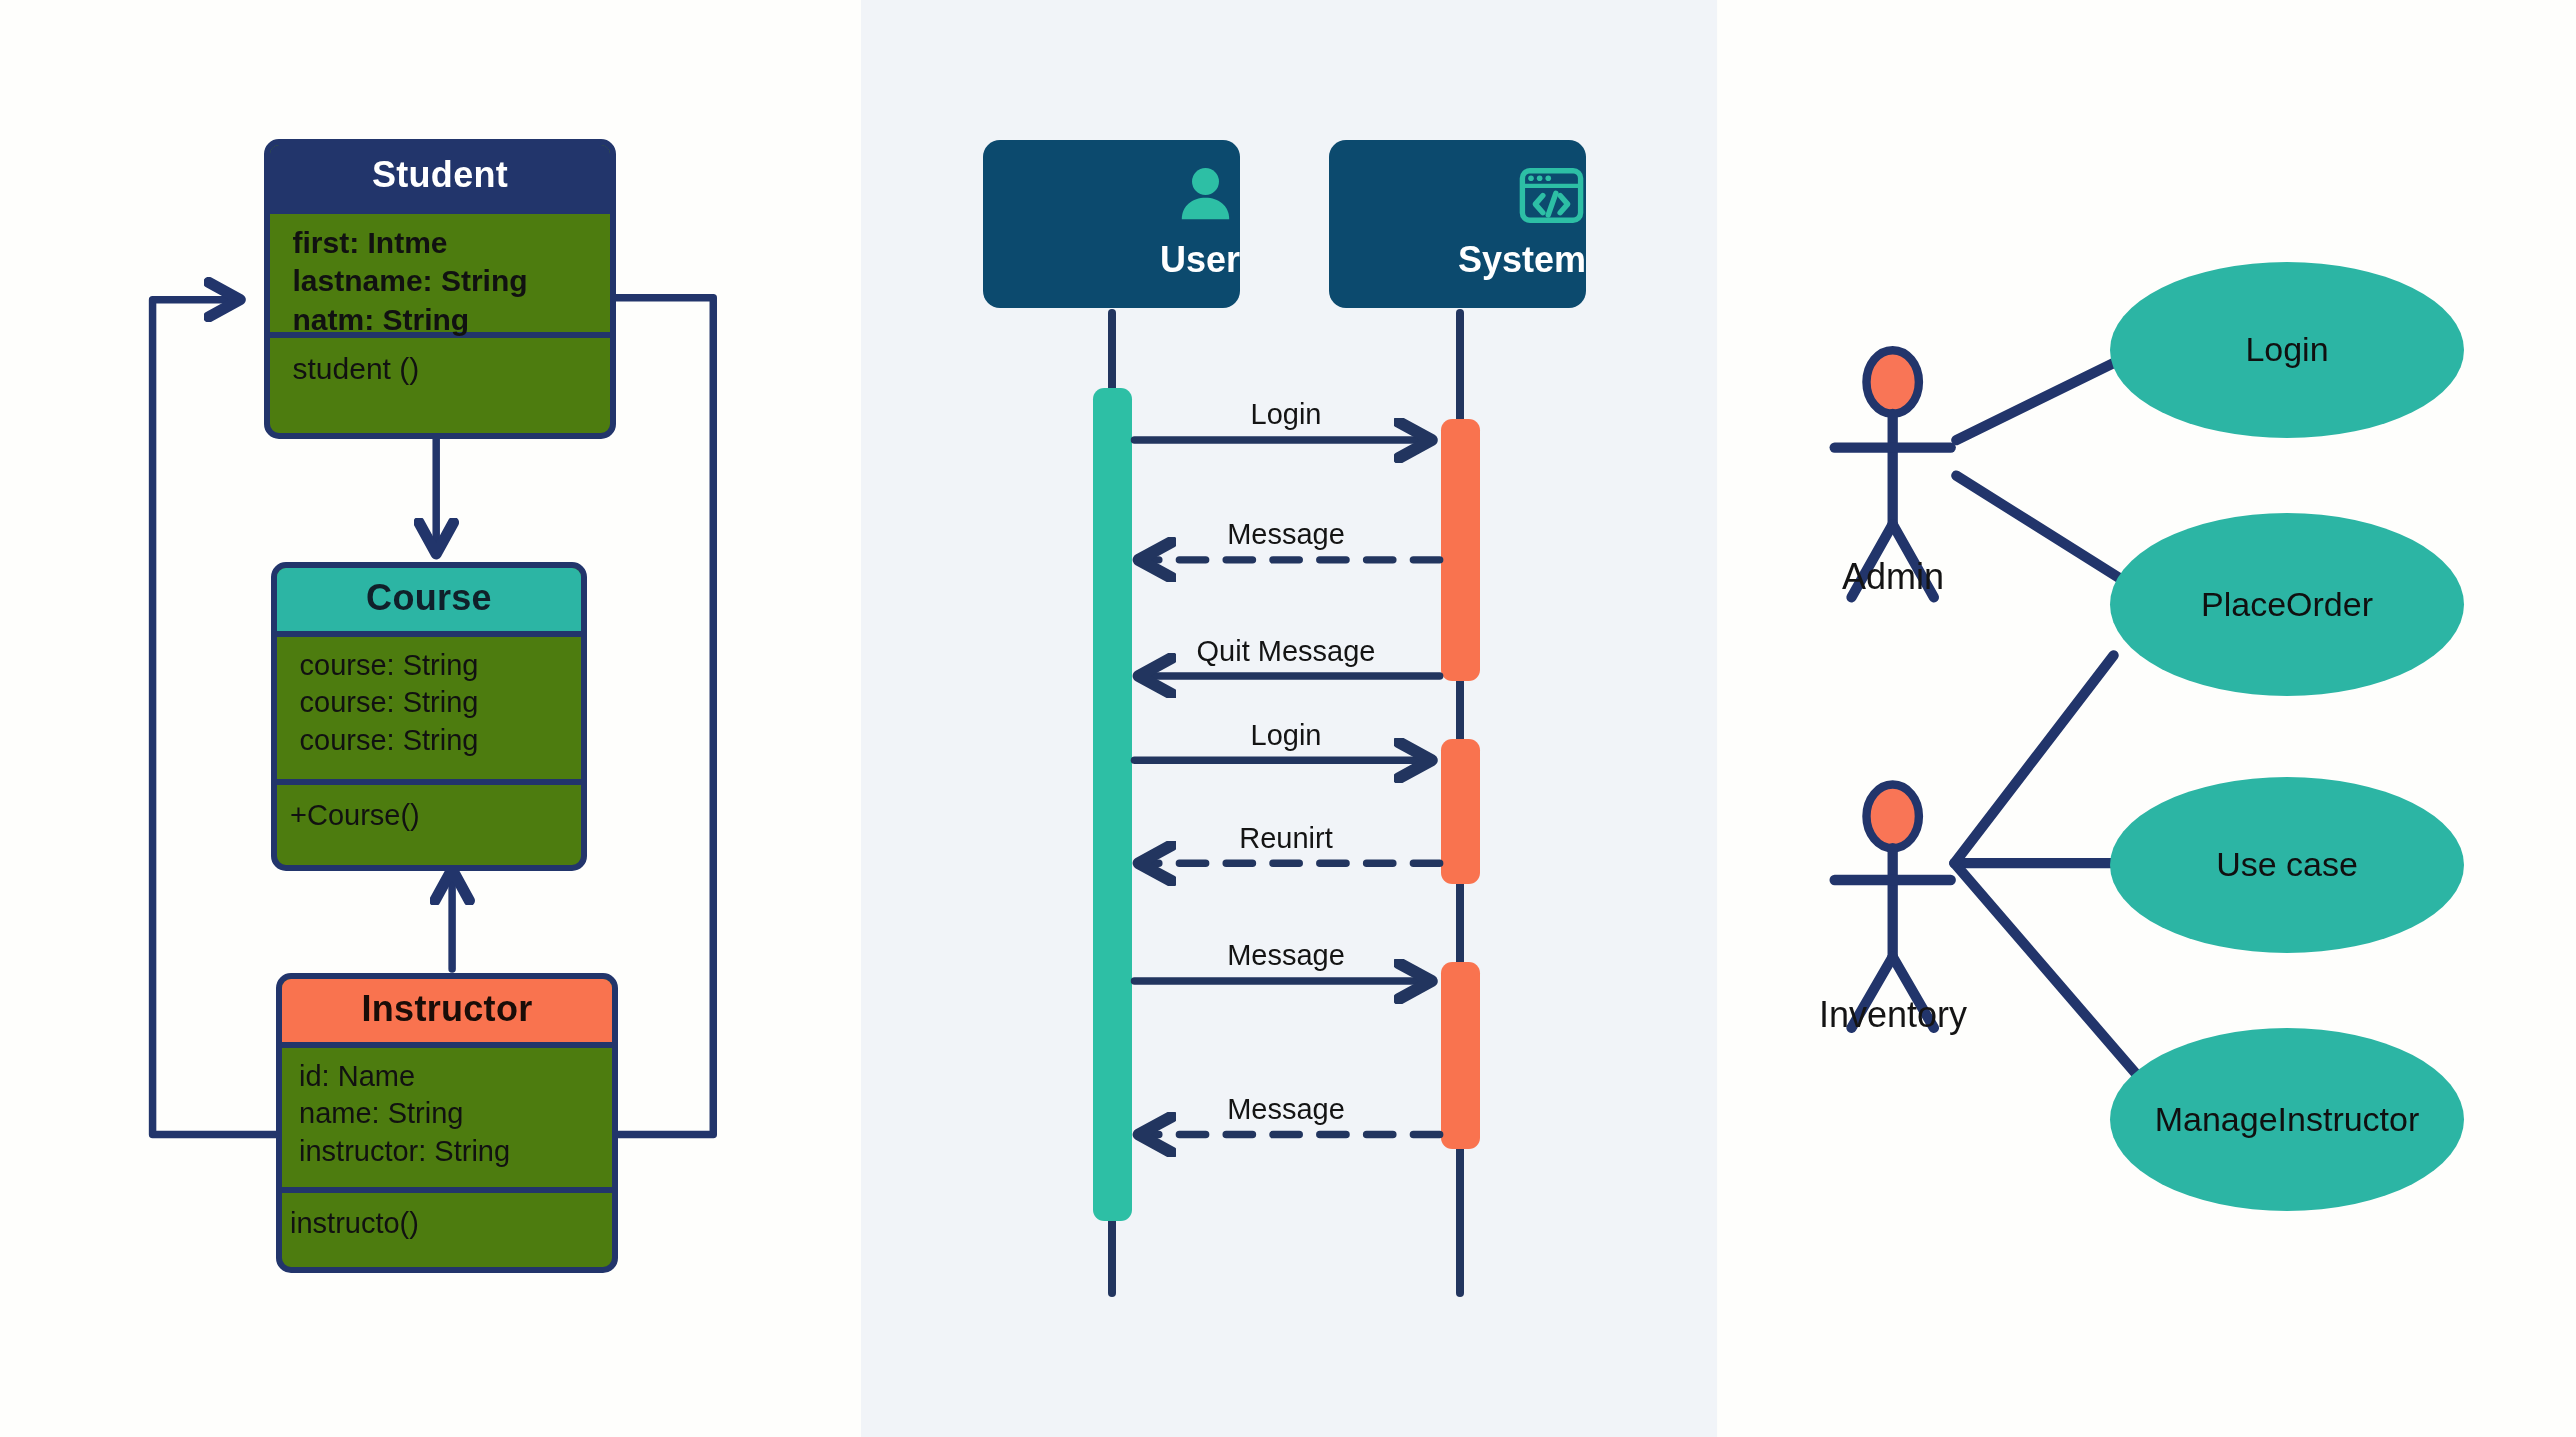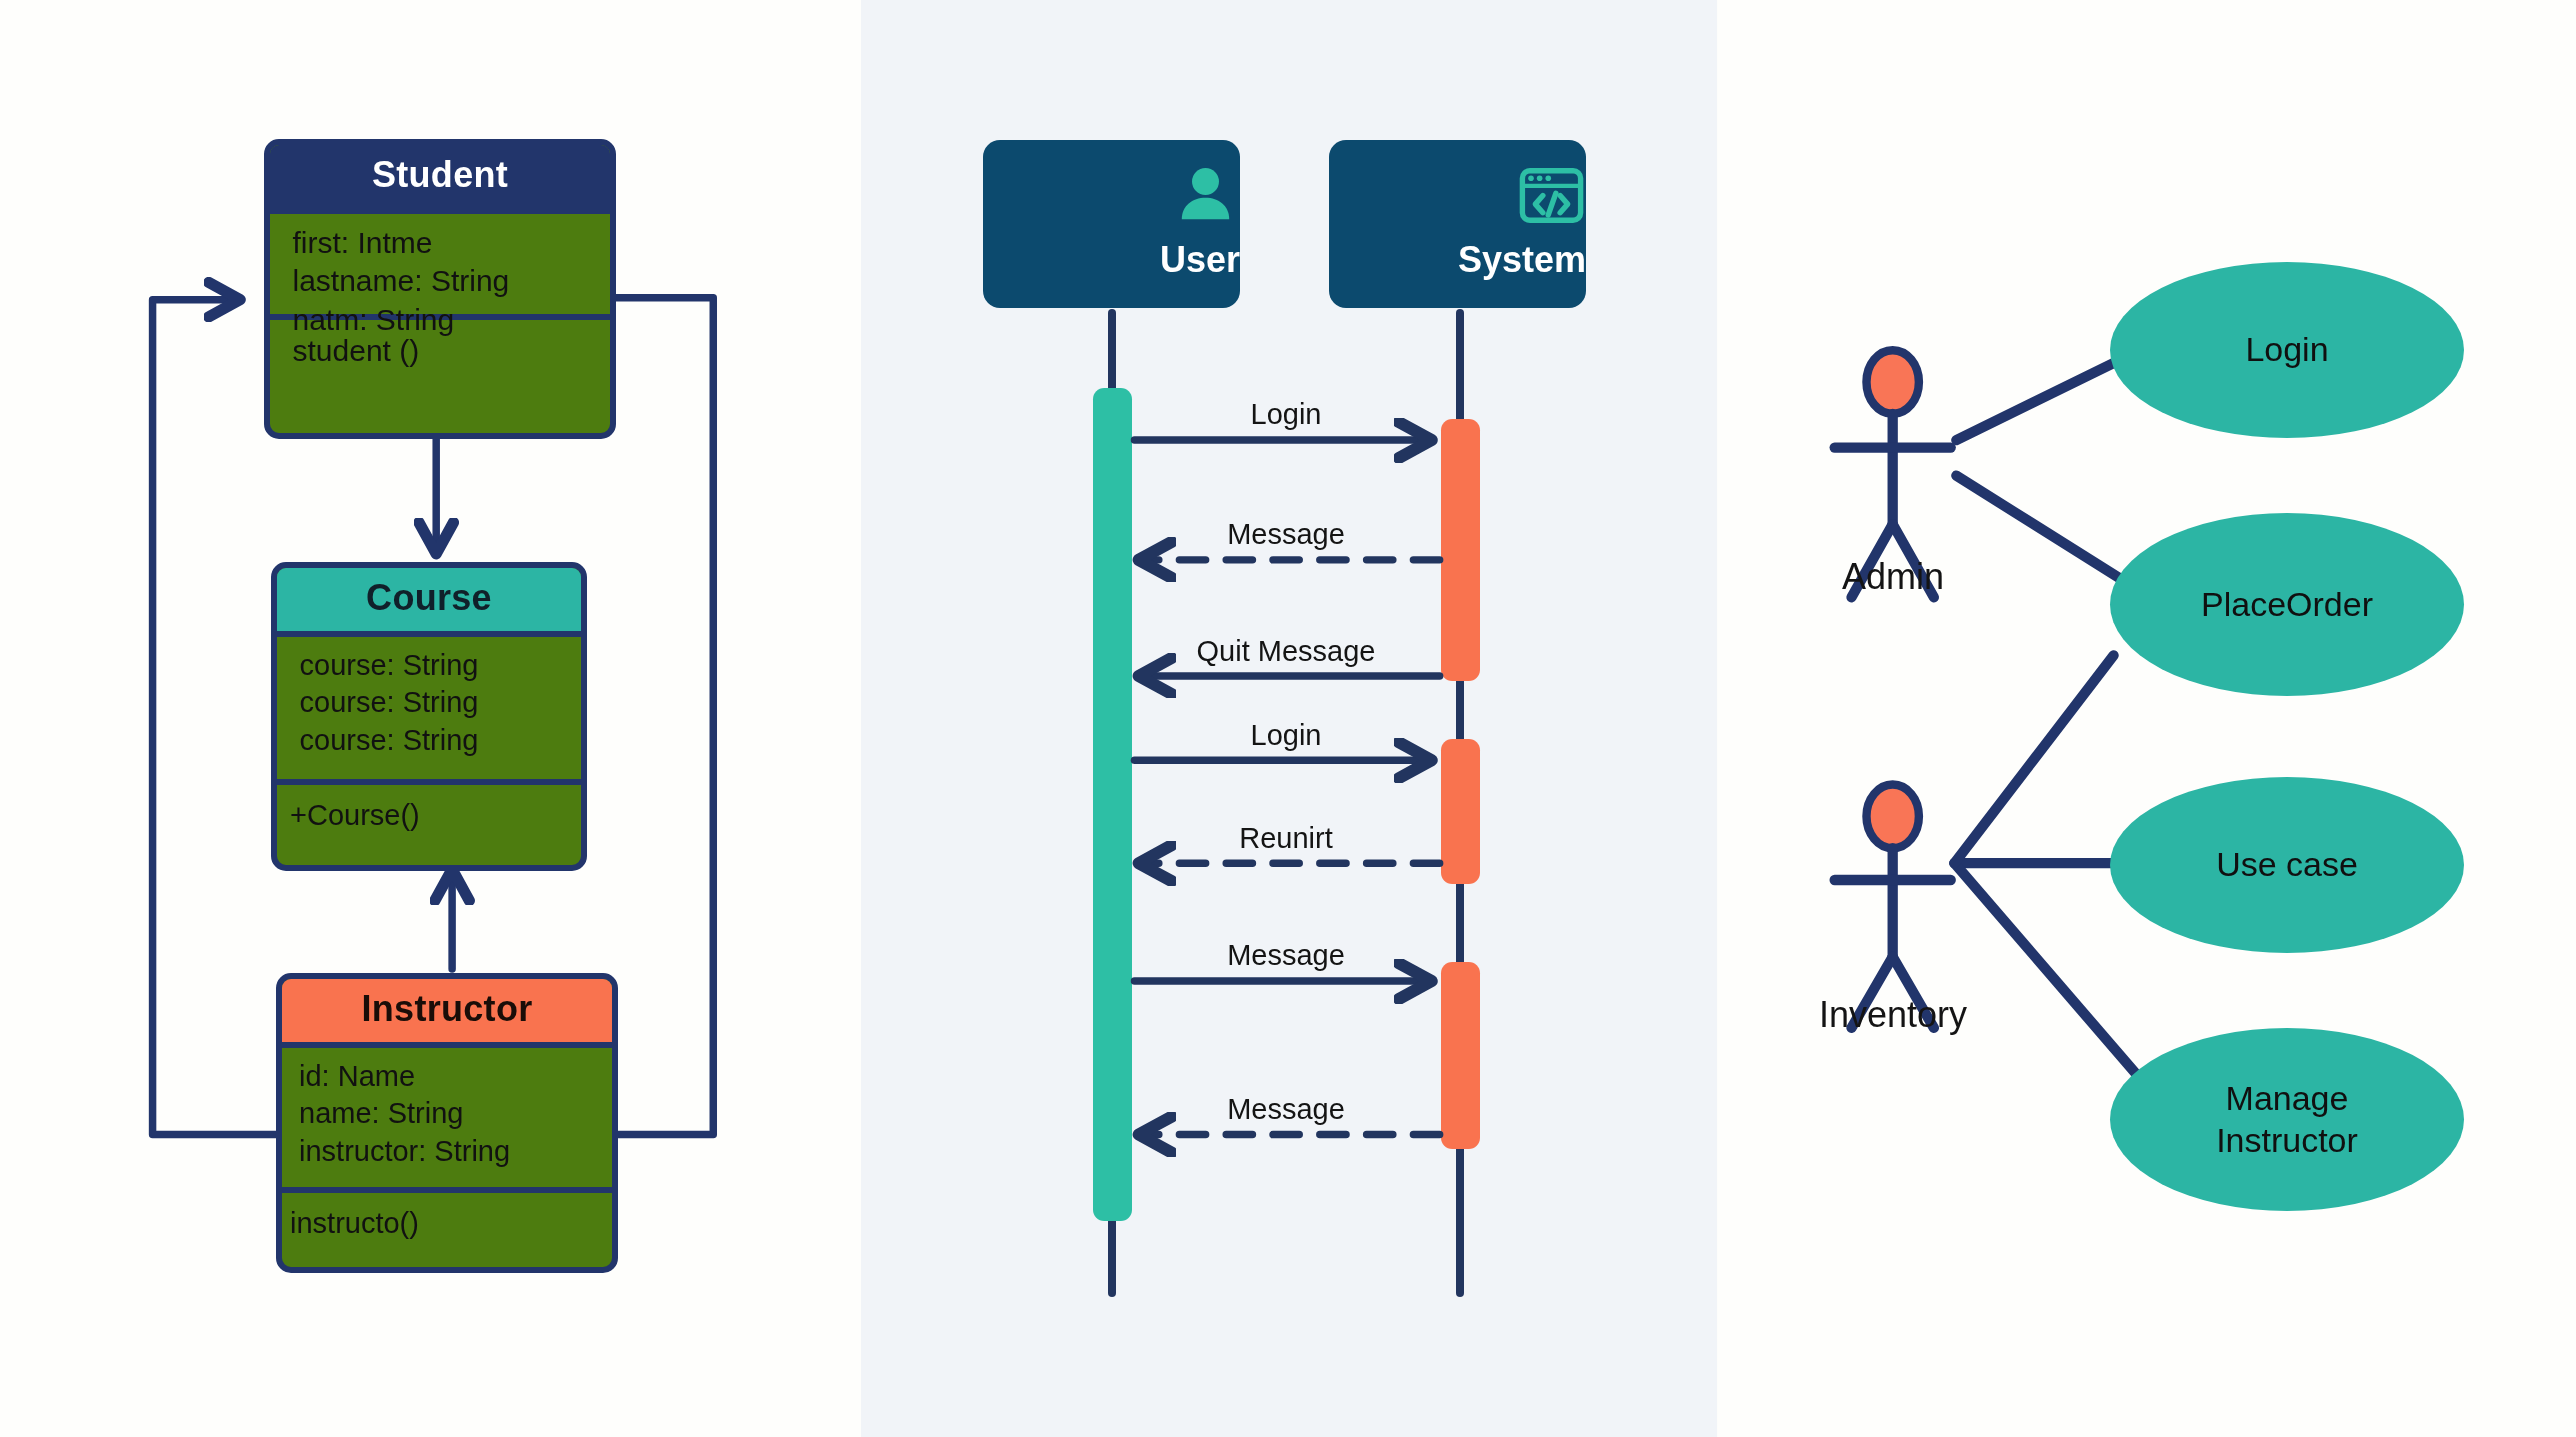--- a/index.html
+++ b/index.html
@@ -177,21 +177,21 @@
       <path d="M295,1212 L163,1212 L163,320 L255,320" stroke="#22356b" stroke-width="8" fill="none" stroke-linecap="round" stroke-linejoin="round" marker-end="url(#navyArrow)"></path>
     </g>
 
     <g>
       <path d="M658,318 L762,318 L762,1212 L660,1212" stroke="#22356b" stroke-width="8" fill="none" stroke-linecap="round" stroke-linejoin="round"></path>
     </g>
   </svg>
 
   <div class="uml-class" style="left:264px; top:139px; width:352px; height:300px;">
     <div class="cls-title" style="background:#22356b; color:#ffffff; font-size:36px;">Student</div>
-    <div class="cls-attrs" style="height:106px;">
+    <div class="cls-attrs" style="height:124px;font-weight:bold;">
       <div class="cls-line" style="font-size:30px;">first: Intme</div>
       <div class="cls-line" style="font-size:30px;">lastname: String</div>
       <div class="cls-line" style="font-size:30px;">natm: String</div>
     </div>
     <div class="cls-ops">
       <div class="cls-line" style="font-size:30px;">student ()</div>
     </div>
   </div>
 
   <div class="uml-class" style="left:271px; top:562px; width:316px; height:309px;">
@@ -320,19 +320,19 @@
 
   <div class="ellipse" style="left:2110px; top:513px; width:354px; height:183px; ">
     <span>Place</span>
     <span>Order</span>
   </div>
 
   <div class="ellipse" style="left:2110px; top:777px; width:354px; height:176px;">
     <span>Use case</span>
   </div>
 
-  <div class="ellipse" style="left:2110px; top:1028px; width:354px; height:183px; flex-direction:column;">
+  <div class="ellipse" style="left:2110px; top:1028px; width:354px; height:183px; flex-direction:row;">
     <span>Manage</span>
     <span>Instructor</span>
   </div>
 
 </div>
 
 
 </body></html>

